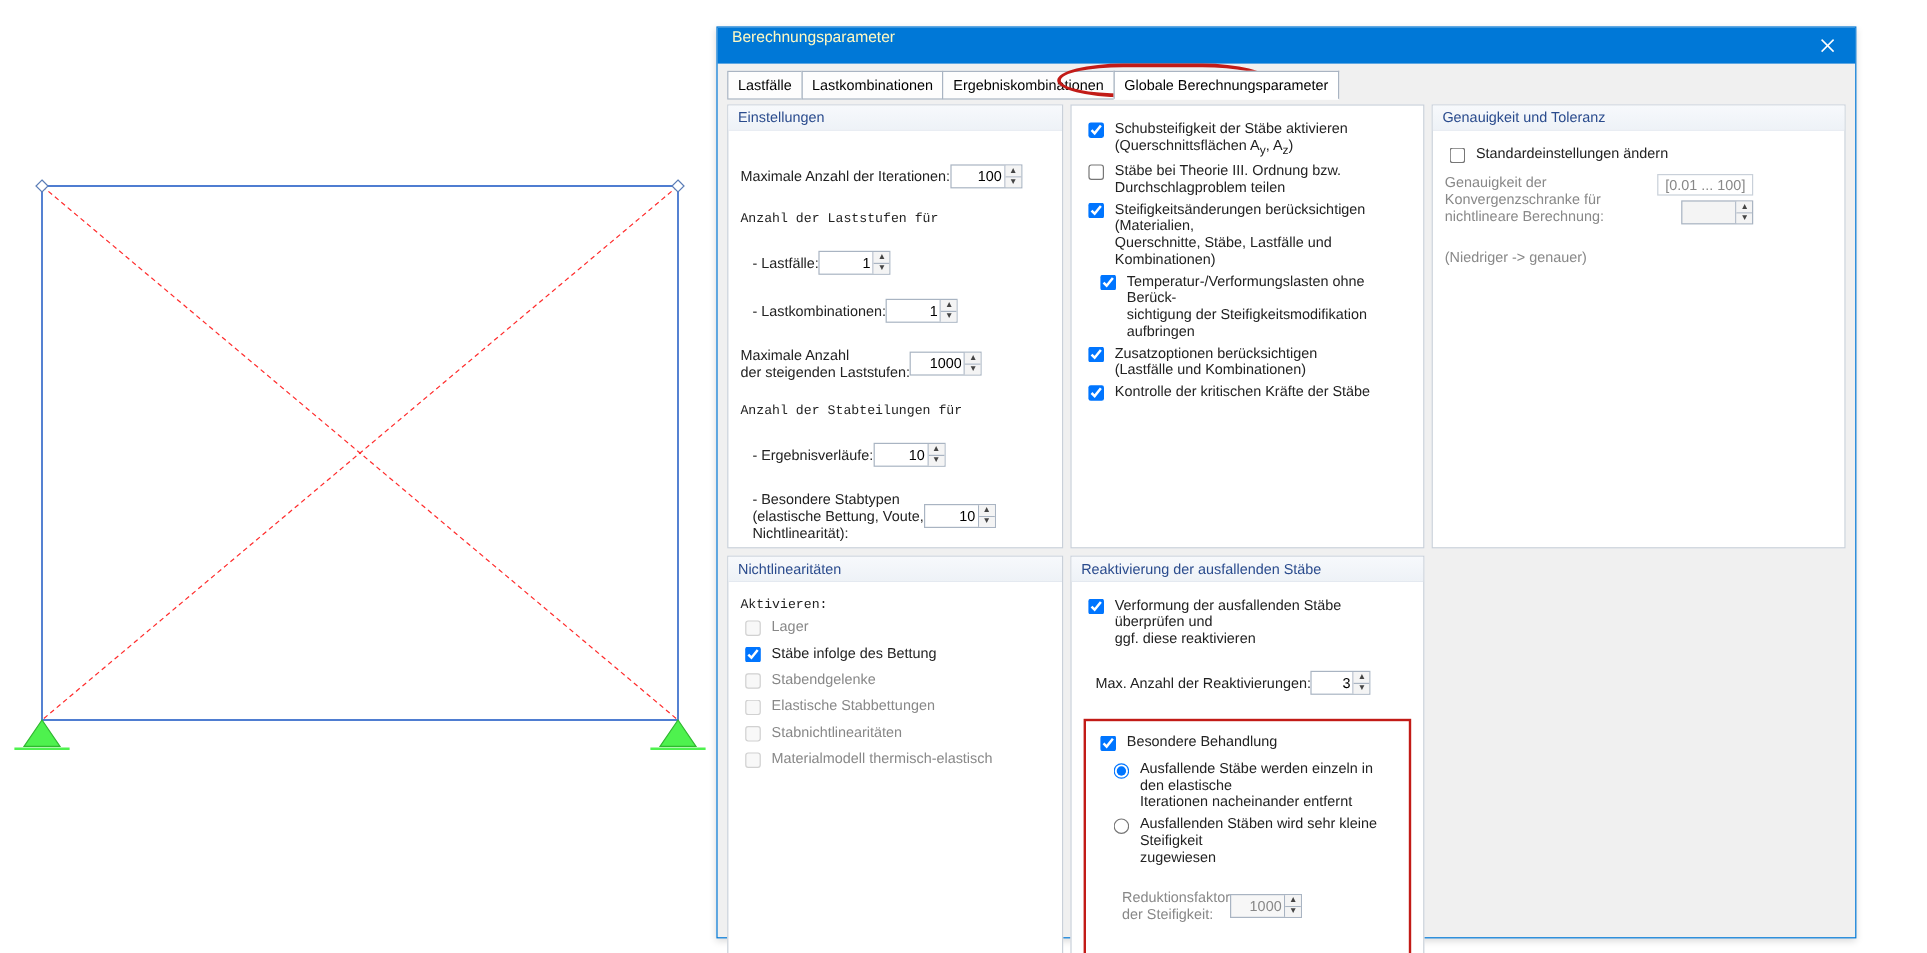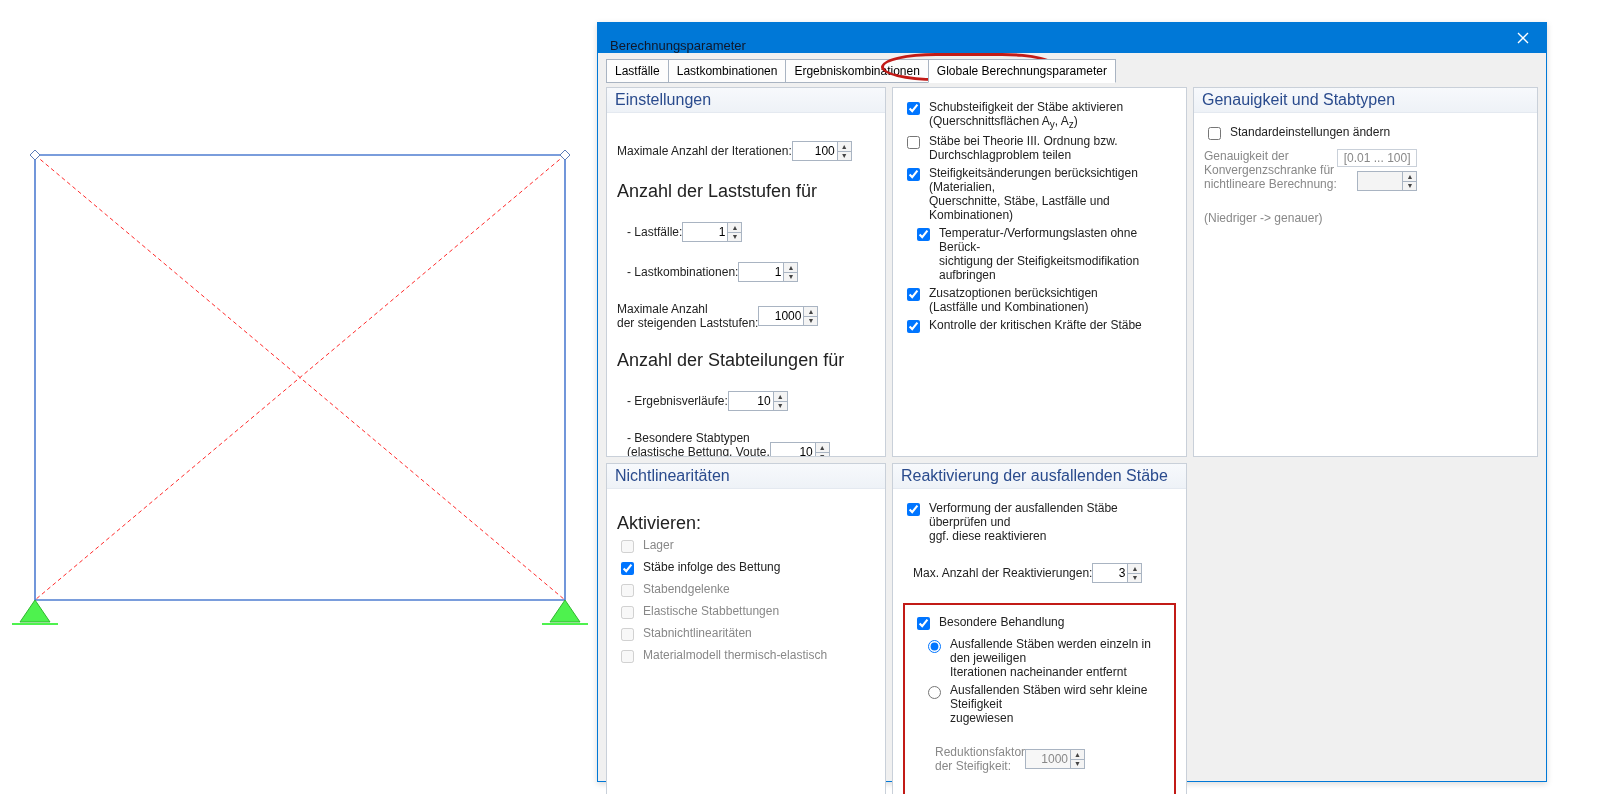--- a/index.html
+++ b/index.html
@@ -23,22 +23,22 @@
   
   #dialog{
     position:absolute;left:597px;top:22px;
     width:950px;height:760px;
     border:1px solid var(--win-blue);
     background:var(--dialog-bg);
     display:flex;flex-direction:column;
     box-shadow:0 2px 6px rgba(0,0,0,.15);
   }
   .titlebar{
-    height:30px;background:var(--win-blue);color:#0f172a;
-    display:flex;align-items:flex-end;justify-content:space-between;
+    height:30px;background:var(--win-blue);color:#fef9c3;
+    display:flex;align-items:flex-start;justify-content:space-between;
     padding:0 0 0 12px;font-size:13px;
   }
   .titlebar .close{width:46px;height:30px;display:flex;align-items:center;justify-content:center;cursor:pointer;}
   .titlebar .close svg{stroke:#fff;}
 
   
   .tabstrip{
     height:32px;padding:6px 8px 0 8px;
     display:flex;align-items:flex-end;
     position:relative;
@@ -65,21 +65,21 @@
     grid-template-rows: 370px 1fr 40px;
     gap:6px;
   }
   .group{
     border:1px solid var(--border-light);
     background:#fff;
     display:flex;flex-direction:column;
     font-size:12px;color:#222;
   }
   .group > .ghdr{
-    padding:3px 8px;font-size:16px;color:var(--header-text);
+    padding:3px 8px;font-size:12px;color:var(--header-text);
     border-bottom:1px solid #e4e9f0;background:linear-gradient(#f7f9fc,#eef2f7);
   }
   .group > .gbody{padding:8px 10px;flex:1;overflow:hidden;}
 
   #g-settings{grid-column:1;grid-row:1;}
   #g-options {grid-column:2;grid-row:1;}
   #g-accuracy{grid-column:3;grid-row:1;}
   #g-nonlin  {grid-column:1;grid-row:2;}
   #g-react   {grid-column:2;grid-row:2;}
   #g-pipe    {grid-column:3;grid-row:2;}
@@ -102,21 +102,21 @@
   }
   .spinwrap .sbtn{flex:1;display:flex;align-items:center;justify-content:center;
     background:#f4f4f4;cursor:pointer;font-size:7px;line-height:7px;color:#444;}
   .spinwrap .sbtn:first-child{border-bottom:1px solid var(--border);}
 
   label.cb{display:flex;align-items:flex-start;gap:6px;margin:4px 0;font-size:12px;}
   label.cb input{margin-top:2px;}
   label.cb.disabled{color:var(--grey);}
   label.rb{display:flex;align-items:flex-start;gap:6px;margin:4px 0;font-size:12px;}
 
-  .para{font-size:18px;margin:16px 0 2px 0;}
+  .para{font-size:11px;margin:6px 0 2px 0;font-family:Liberation Mono, monospace;}
   .smallgrey{color:var(--grey);font-size:12px;}
   .rangebox{
     display:inline-block;border:1px solid var(--border-light);padding:1px 6px;
     color:var(--grey);font-size:12px;background:#fff;
   }
 
   .red-box{
     border:2px solid #c21b17;margin-top:8px;padding:6px 8px 10px 8px;
   }
 
@@ -293,27 +293,27 @@
           </span>
         </label>
         <label class="cb">
           <input type="checkbox" checked="" style="">
           <span>Kontrolle der kritischen Kräfte der Stäbe</span>
         </label>
       </div>
     </div>
 
     <div class="group" id="g-accuracy">
-      <div class="ghdr">Genauigkeit und Stabtypen</div>
+      <div class="ghdr">Genauigkeit und Toleranz</div>
       <div class="gbody">
         <label class="cb">
           <input type="checkbox" style="">
           <span>Standardeinstellungen ändern</span>
         </label>
-        <div class="row" style="align-items:flex-start;margin-top:6px;">
+        <div class="row" style="align-items:flex-start;margin-top:6px;gap:44px;">
           <span class="smallgrey">
             <span>Genauigkeit der</span><br>
             <span>Konvergenzschranke für</span><br>
             <span>nichtlineare Berechnung:</span>
           </span>
           <span style="text-align:right">
             <span class="rangebox">[0.01 ... 100]</span><br>
             <span class="spinwrap" style="margin-top:4px;display:inline-block;">
               <input class="spin" disabled="" style="background: rgb(244, 244, 244);">
               <span class="btns">
@@ -379,21 +379,21 @@
         </div>
 
         <div class="red-box">
           <label class="cb">
             <input type="checkbox" checked="" style="">
             <span>Besondere Behandlung</span>
           </label>
           <label class="rb sub">
             <input type="radio" name="rtreat" checked="" style="">
             <span>
-              <span>Ausfallende Stäben werden einzeln in den jeweiligen</span><br><span>Iterationen nacheinander entfernt</span>
+              <span>Ausfallende Stäbe werden einzeln in den elastische</span><br><span>Iterationen nacheinander entfernt</span>
             </span>
           </label>
           <label class="rb sub">
             <input type="radio" name="rtreat" style="">
             <span>
               <span>Ausfallenden Stäben wird sehr kleine Steifigkeit</span><br><span>zugewiesen</span>
             </span>
           </label>
           <div class="row sub2">
             <span class="smallgrey">

